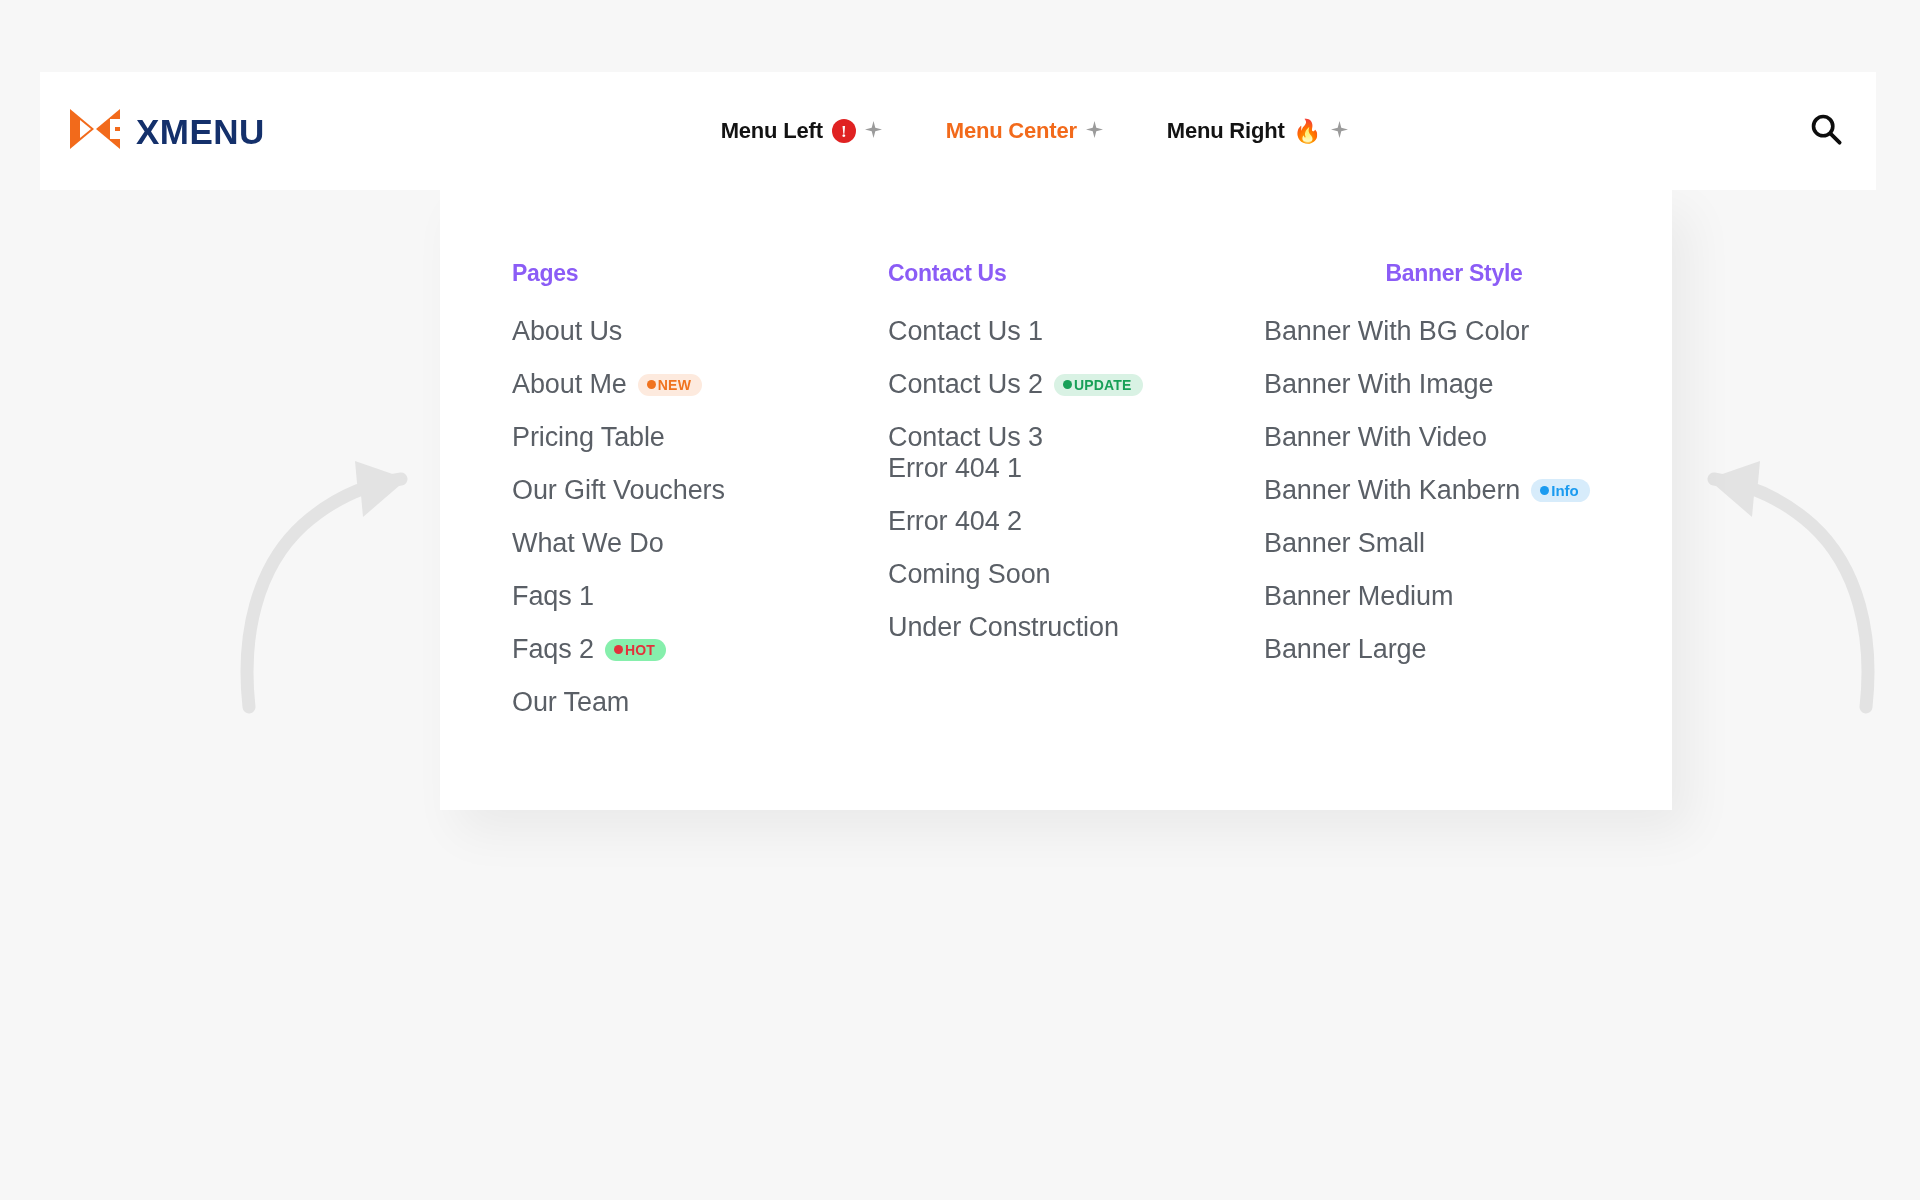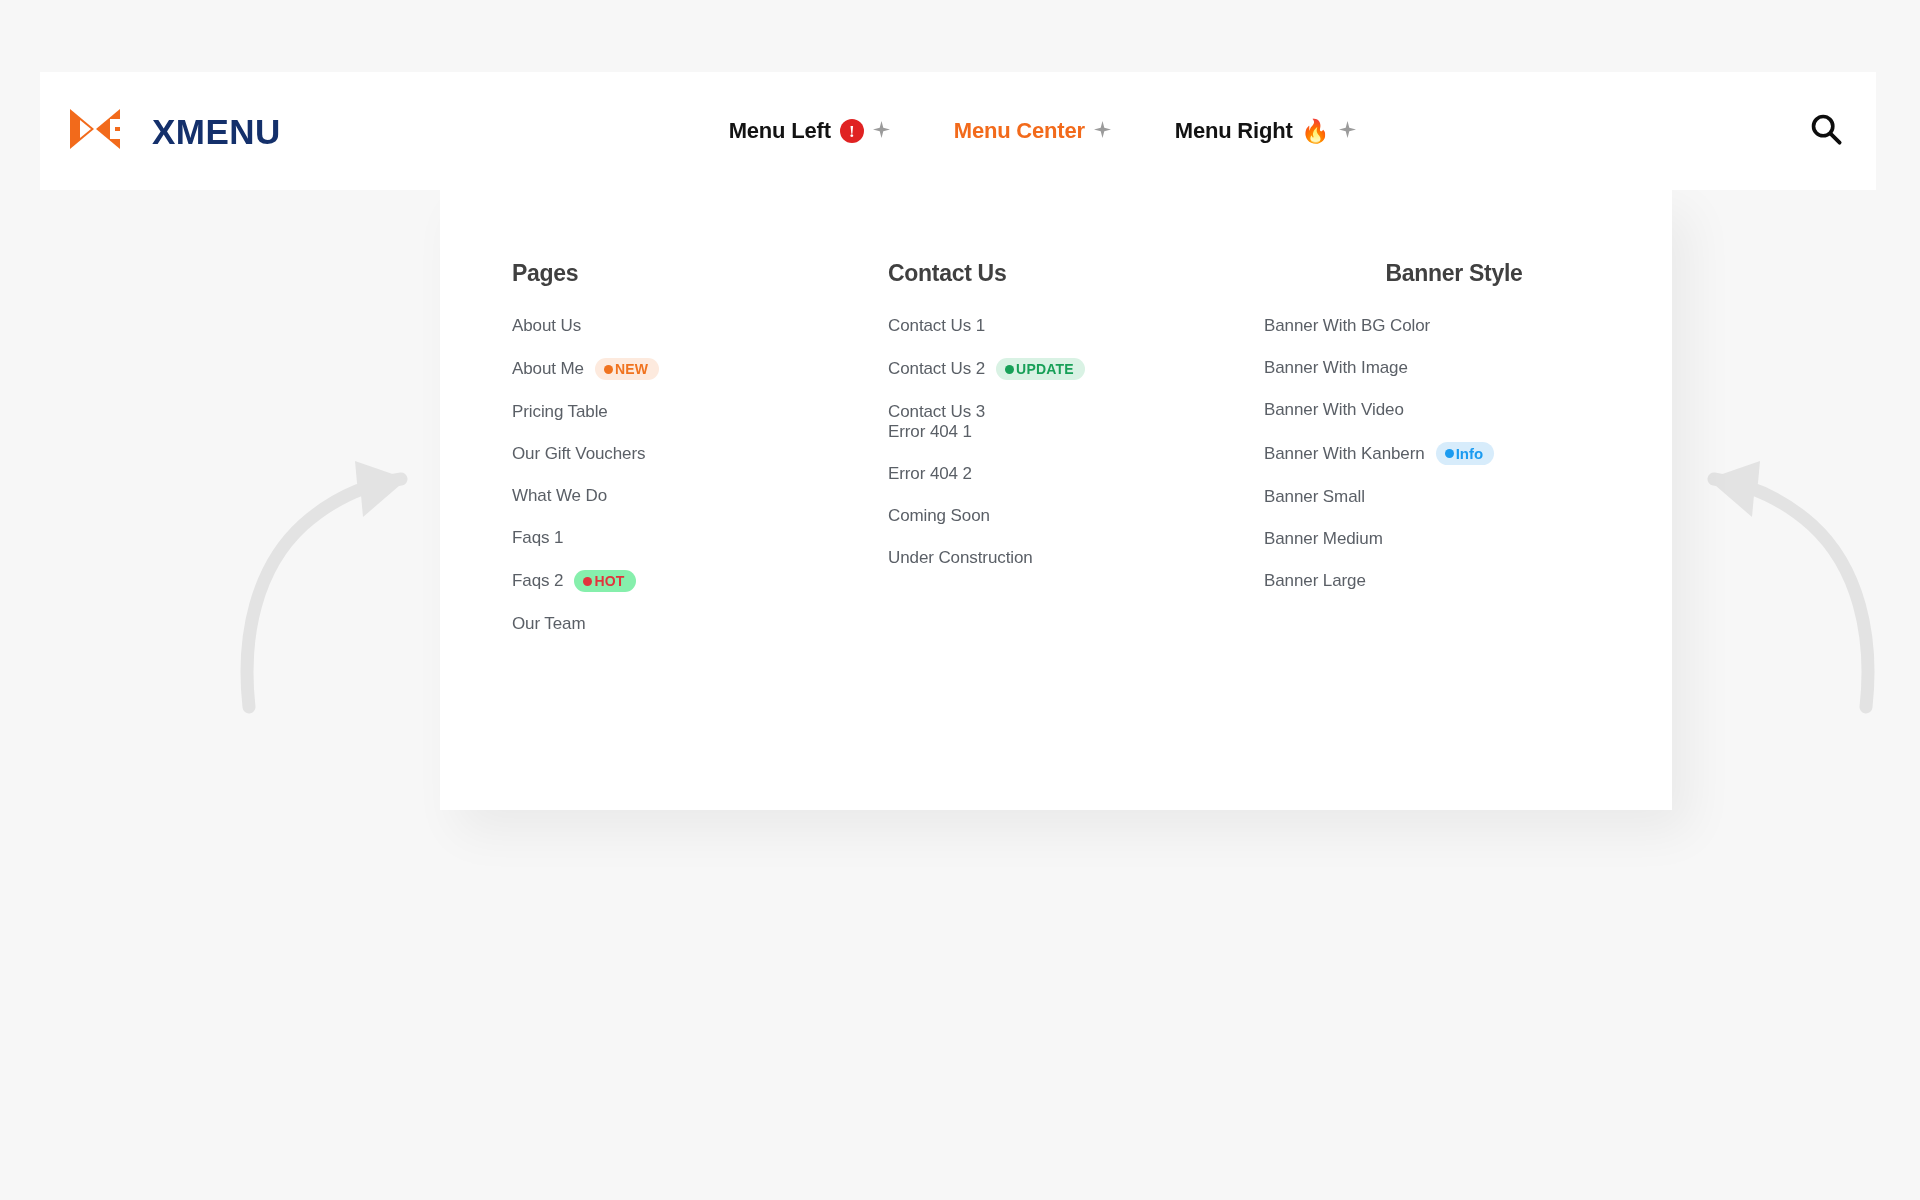--- a/index.html
+++ b/index.html
@@ -34,21 +34,21 @@
     display: flex;
     align-items: center;
     box-sizing: border-box;
     padding: 0 28px 0 28px;
     z-index: 5;
   }
 
   .brand {
     display: flex;
     align-items: center;
-    gap: 30px;
+    gap: 14px;
     flex: 0 0 auto;
   }
   .brand-mark { display: block; }
   .brand-name {
     font-size: 35px;
     font-weight: 700;
     letter-spacing: 0.5px;
     color: #14306b;
     line-height: 1;
   }
@@ -121,37 +121,37 @@
     padding-left: 72px;
   }
   .col { box-sizing: border-box; }
   .col-1 { width: 376px; }
   .col-2 { width: 376px; }
   .col-3 { width: 380px; text-align: center; }
 
   .col-title {
     font-size: 23px;
     font-weight: 700;
-    color: #404040;
+    color: #8b5cf6;
     letter-spacing: -0.3px;
     margin: 0 0 29px 0;
   }
   .col-title.second { margin-top: 34px; }
 
   .link-list { list-style: none; margin: 0; padding: 0; }
   .link-list li {
     display: flex;
     align-items: center;
     gap: 11px;
     margin-bottom: 22px;
     white-space: nowrap;
   }
   .link-list li:last-child { margin-bottom: 0; }
   .link {
-    font-size: 17px;
+    font-size: 27px;
     color: #5a5f66;
     cursor: pointer;
     letter-spacing: -0.1px;
   }
 
   
   .pill {
     display: inline-flex;
     align-items: center;
     gap: 2px;

